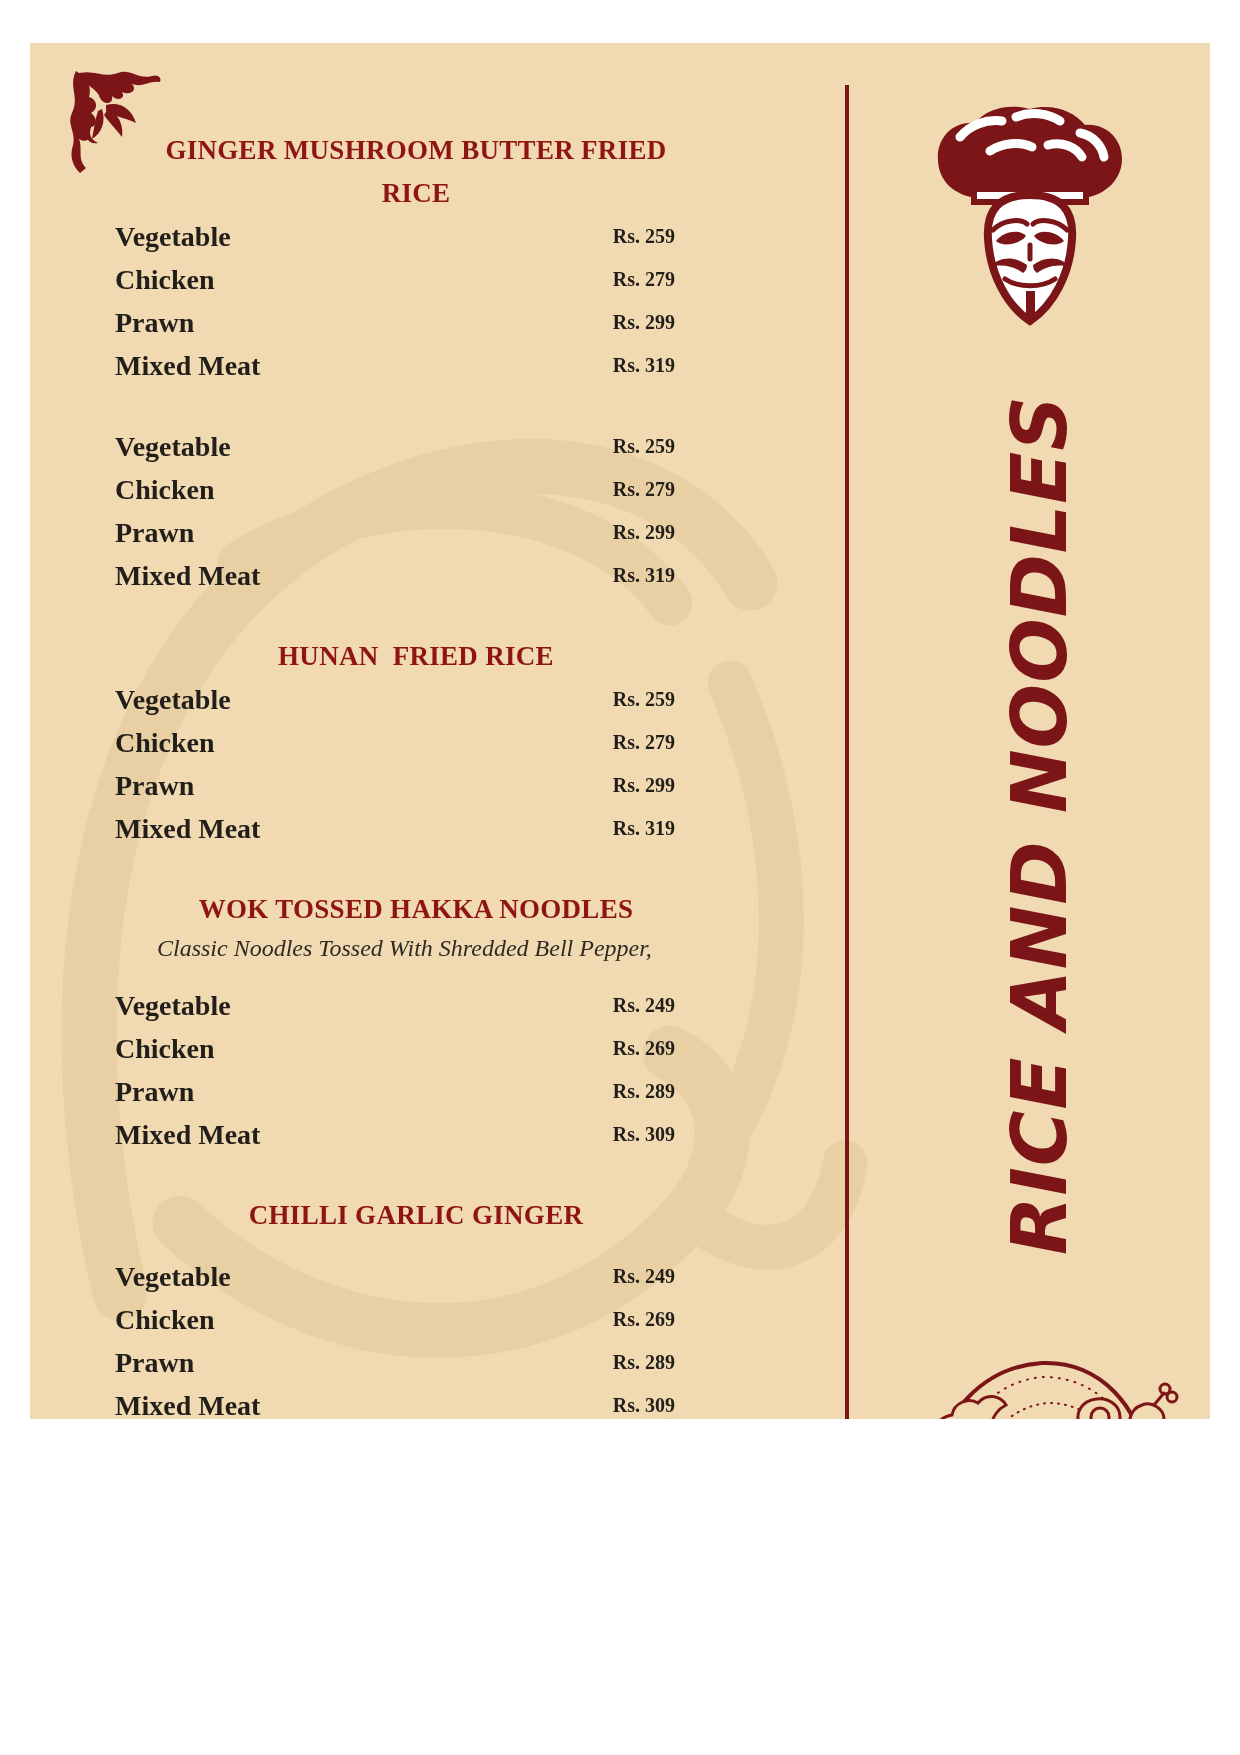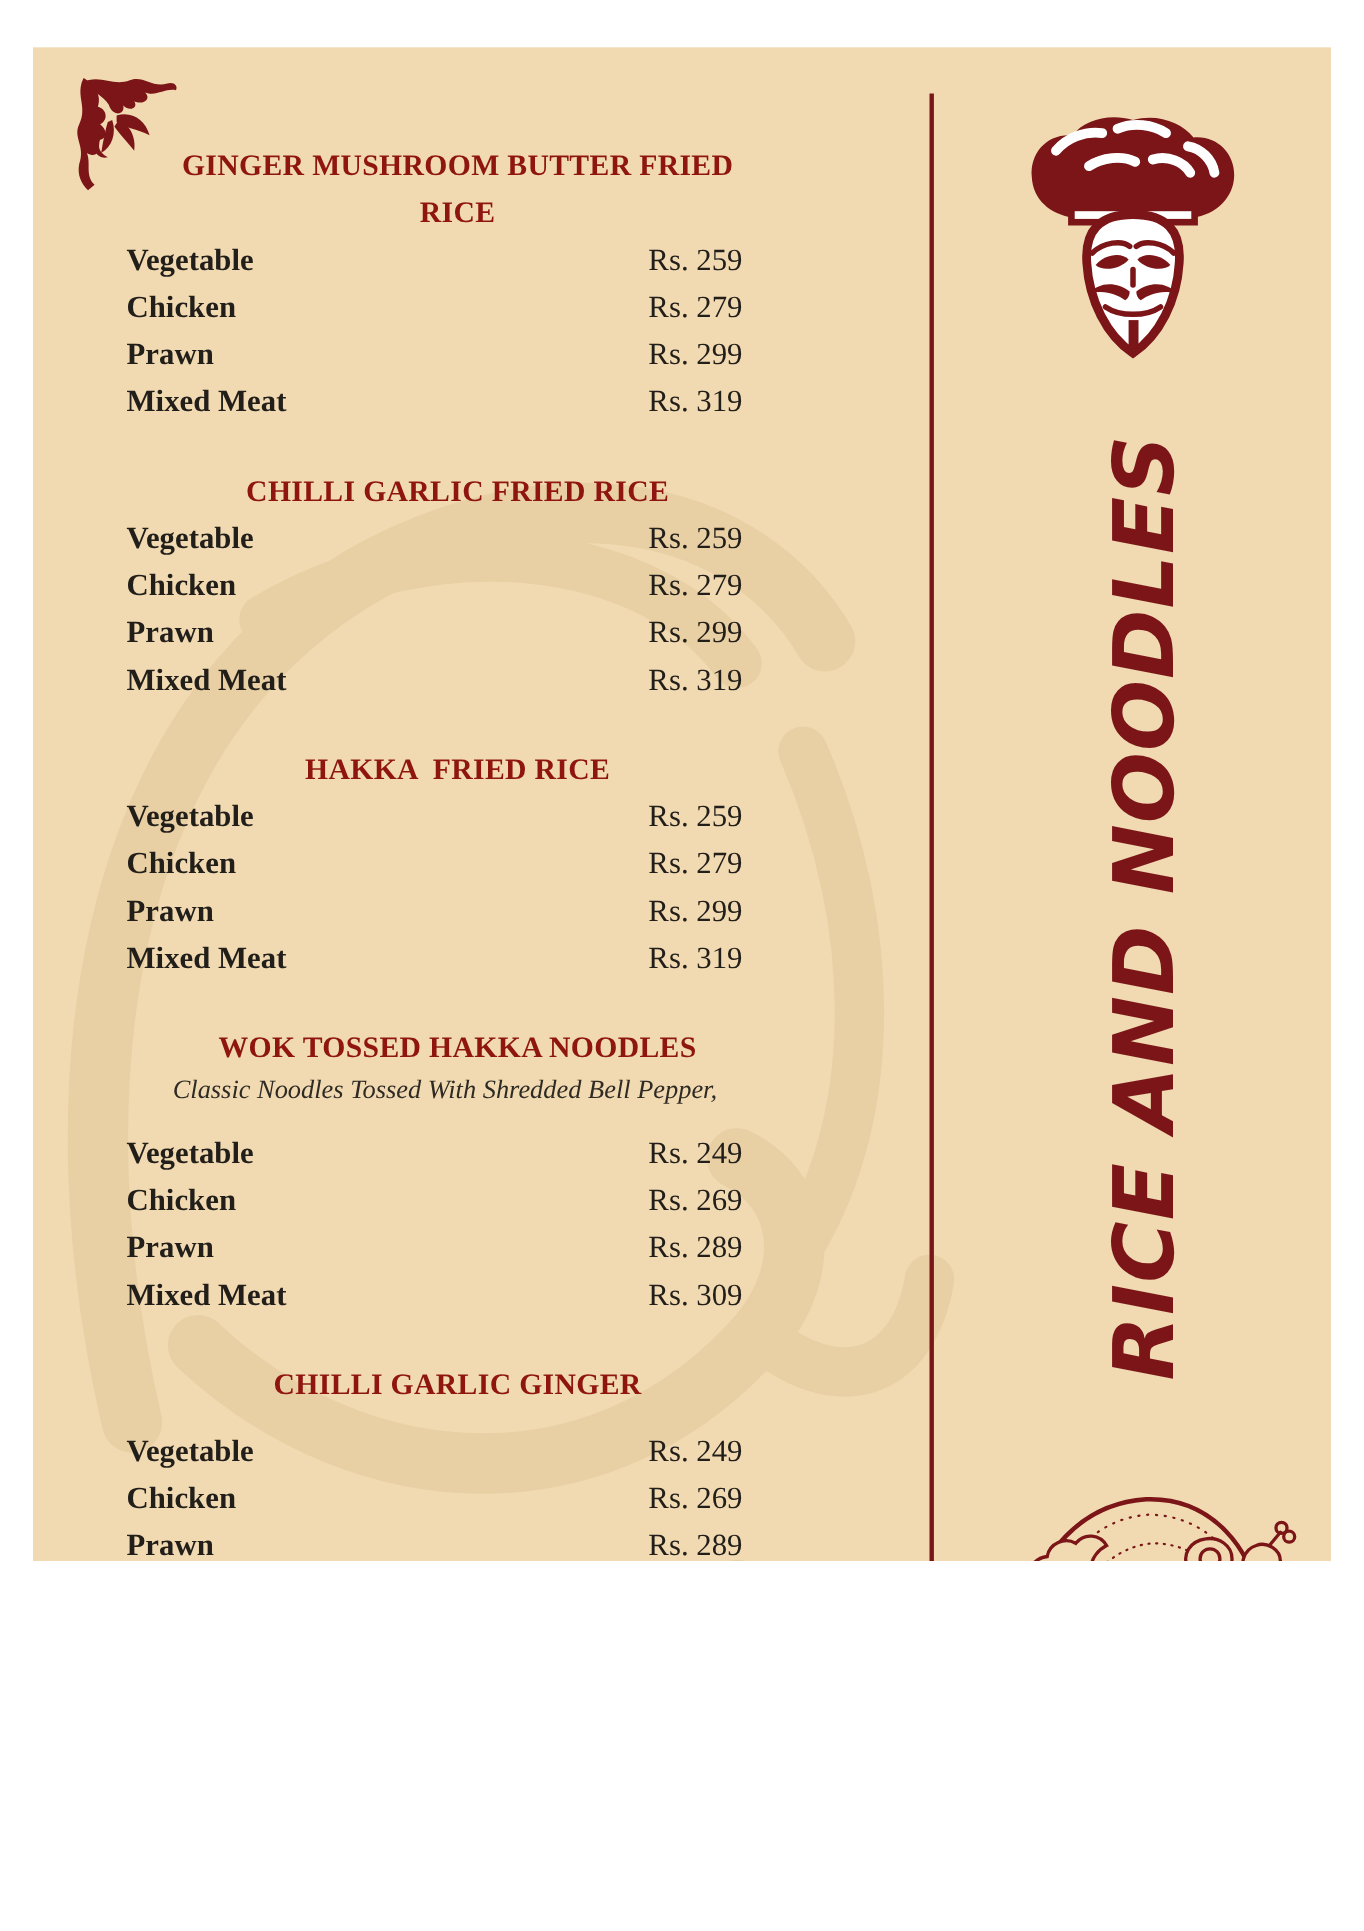--- a/index.html
+++ b/index.html
@@ -21,21 +21,21 @@
   .flourish.bl{left:32px;top:1542px;transform:scaleY(-1);}
   
   .menu{position:absolute;left:85px;top:86px;width:560px;z-index:3;}
   .section{margin-top:38px;}
   .section:first-child{margin-top:0;}
   .sec-title{font-size:27px;font-weight:bold;color:var(--heading);text-align:center;line-height:43px;letter-spacing:.3px;white-space:pre-wrap;margin-left:42px;}
   .sec-sub{font-size:24px;font-style:italic;color:#2e2a24;text-align:left;line-height:35px;margin-left:42px;}
   .rows.rows-gap{margin-top:18px;}
   .row{display:flex;justify-content:space-between;line-height:43px;text-align:center;}
   .row .name{font-size:28px;font-weight:bold;color:var(--ink);}
-  .row .price{font-size:28px;font-weight:normal;color:var(--ink);}
+  .row .price{font-size:20px;font-weight:bold;color:var(--ink);}
   
   .divider{position:absolute;left:815px;top:42px;width:4px;height:1583px;background:var(--accent);z-index:3;}
   .logo{position:absolute;left:895px;top:60px;width:210px;height:230px;z-index:3;}
   .vtitle{position:absolute;left:565px;top:712px;width:890px;height:140px;transform:rotate(-90deg);z-index:3;
           text-align:center;line-height:140px;font-family:"DejaVu Sans",sans-serif;font-weight:bold;font-style:italic;
           font-size:76px;color:var(--accent);letter-spacing:1px;white-space:nowrap;}
   .plate{position:absolute;left:872px;top:1262px;width:280px;height:215px;z-index:3;}
 </style>
 </head>
 <body>
@@ -91,42 +91,41 @@
               <span class="name">Prawn</span>
               <span class="price">Rs. 299</span>
             </div>
             <div class="row">
               <span class="name">Mixed Meat</span>
               <span class="price">Rs. 319</span>
             </div>
           </div>
         </div>
         <div class="section">
-          <div class="sec-title">CHILLI GARLIC FRIED RICE</div>
           <div class="rows">
             <div class="row">
               <span class="name">Vegetable</span>
               <span class="price">Rs. 259</span>
             </div>
             <div class="row">
               <span class="name">Chicken</span>
               <span class="price">Rs. 279</span>
             </div>
             <div class="row">
               <span class="name">Prawn</span>
               <span class="price">Rs. 299</span>
             </div>
             <div class="row">
               <span class="name">Mixed Meat</span>
               <span class="price">Rs. 319</span>
             </div>
           </div>
         </div>
         <div class="section">
-          <div class="sec-title">HAKKA  FRIED RICE</div>
+          <div class="sec-title">HUNAN  FRIED RICE</div>
           <div class="rows">
             <div class="row">
               <span class="name">Vegetable</span>
               <span class="price">Rs. 259</span>
             </div>
             <div class="row">
               <span class="name">Chicken</span>
               <span class="price">Rs. 279</span>
             </div>
             <div class="row">

